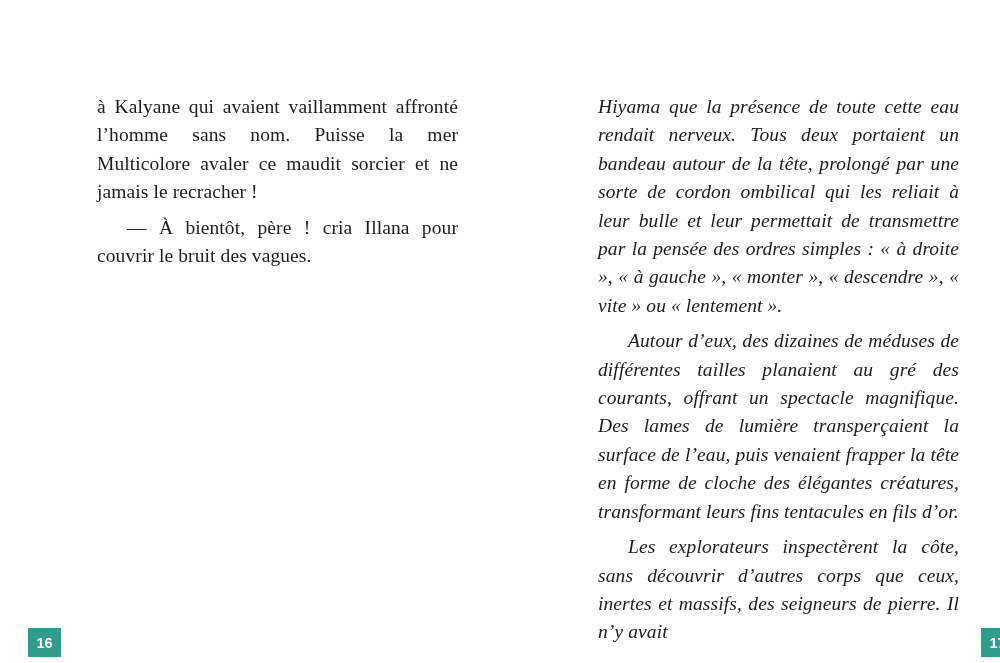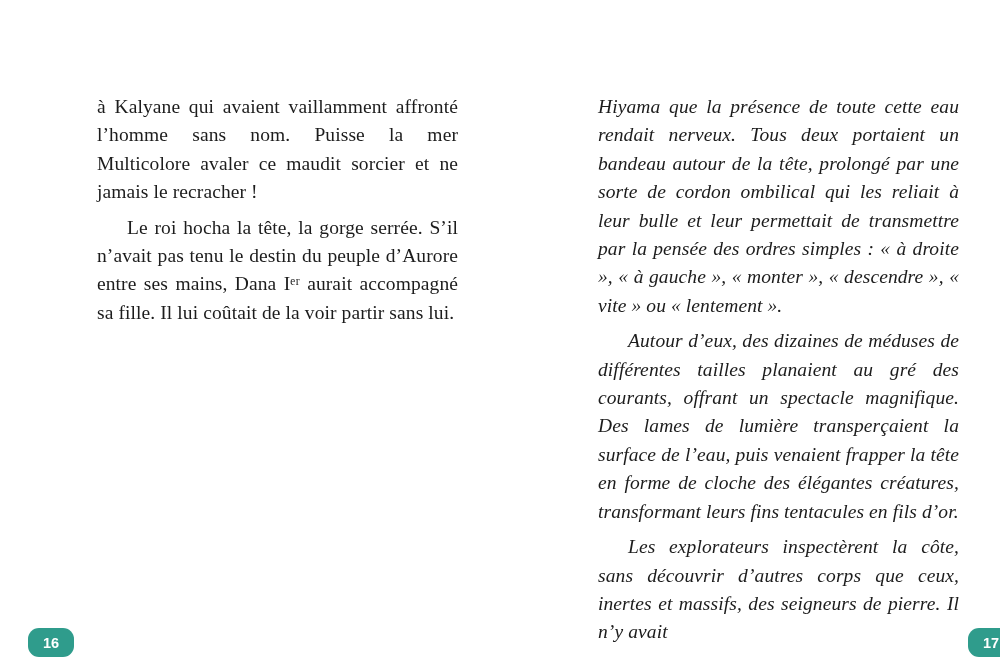--- a/index.html
+++ b/index.html
@@ -39,44 +39,43 @@
     text-indent: 30px;
   }
 
   .text-block p.no-indent {
     text-indent: 0;
   }
 
   .page-num {
     position: absolute;
     top: 600px;
-    width: 46px;
+    width: 33px;
     height: 29px;
     background: var(--accent, #2f9c8c);
     color: #ffffff;
     font-family: "Liberation Sans", sans-serif;
     font-size: 14.5px;
     font-weight: bold;
     display: flex;
     align-items: center;
     justify-content: center;
-    border-radius: 11px;
   }
 
   .page-num.left-num  { left: 0; }
   .page-num.right-num { right: 0; }
 </style>
 </head>
 <body>
 
 <div class="spread" style="--accent: #2f9c8c;">
 
   <div class="text-block left" lang="fr">
     <p class="no-indent">à Kalyane qui avaient vaillamment affronté l’homme sans nom. Puisse la mer Multicolore avaler ce maudit sorcier et ne jamais le recracher !</p>
-    <p>Le roi hocha la tête, la gorge serrée. S’il n’avait pas tenu le destin du peuple d’Aurore entre ses mains, Dana Iᵉʳ aurait accompagné sa fille. Il lui coûtait de la voir partir sans lui.</p>
+    <p>— À bientôt, père ! cria Illana pour couvrir le bruit des vagues.</p>
   </div>
 
   <div class="text-block right" lang="fr">
     <p class="no-indent">Hiyama que la présence de toute cette eau rendait nerveux. Tous deux portaient un bandeau autour de la tête, prolongé par une sorte de cordon ombilical qui les reliait à leur bulle et leur permettait de transmettre par la pensée des ordres simples : « à droite », « à gauche », « monter », « descendre », « vite » ou « lentement ».</p>
     <p>Autour d’eux, des dizaines de méduses de différentes tailles planaient au gré des courants, offrant un spectacle magnifique. Des lames de lumière transperçaient la surface de l’eau, puis venaient frapper la tête en forme de cloche des élégantes créatures, transformant leurs fins tentacules en fils d’or.</p>
     <p>Les explorateurs inspectèrent la côte, sans découvrir d’autres corps que ceux, inertes et massifs, des seigneurs de pierre. Il n’y avait</p>
   </div>
 
   <div class="page-num left-num">16</div>
   <div class="page-num right-num">17</div>

